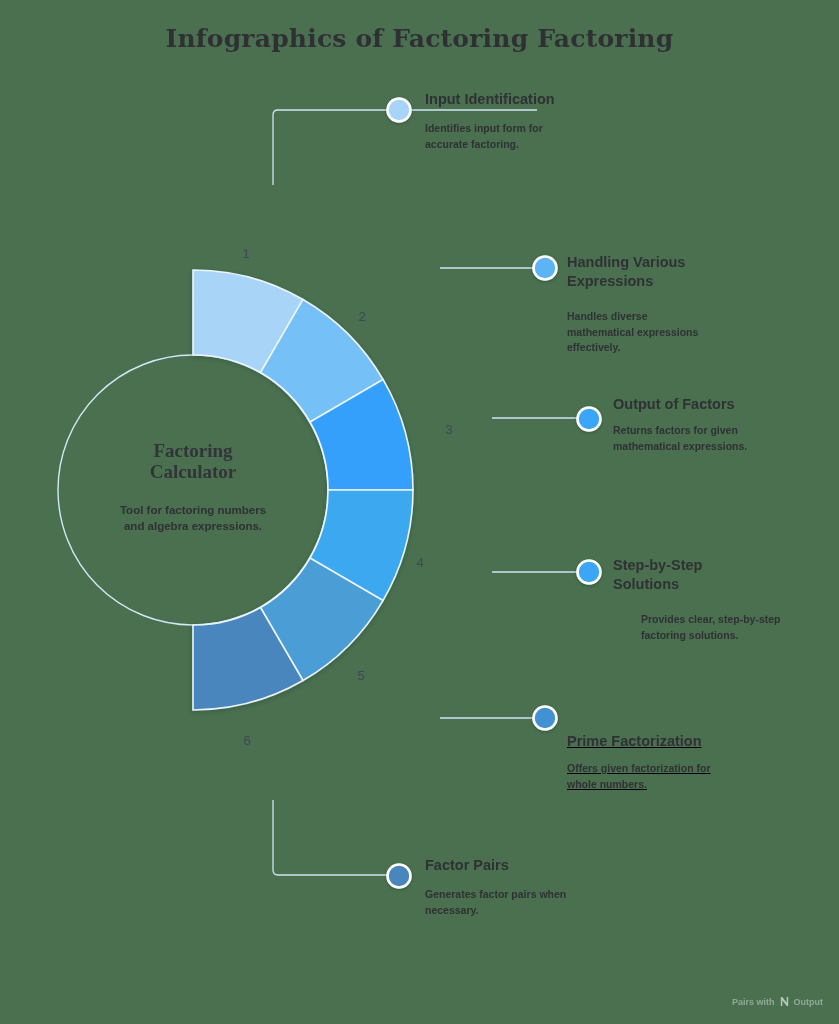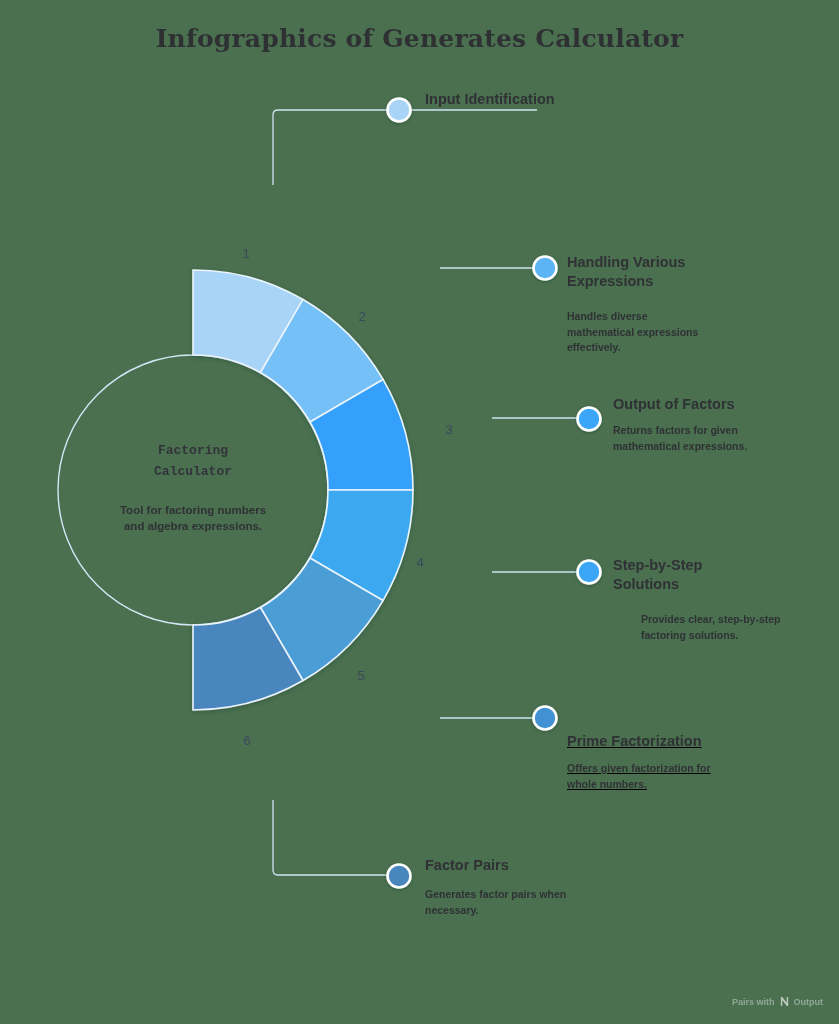--- a/index.html
+++ b/index.html
@@ -57,23 +57,23 @@
 
   
   .center-block {
     position: absolute;
     left: 48px;
     top: 440px;
     width: 290px;
     text-align: center;
   }
   .center-title {
-    font-family: Liberation Mono, monospace;
-    font-weight: bold;
-    font-size: 13px;
+    font-family: Liberation Serif, serif;
+    font-weight: bold;
+    font-size: 19px;
     line-height: 21px;
     color: #32343a;
     white-space: pre-line;
   }
   .center-desc {
     margin-top: 20px;
     font-family: "Liberation Sans", sans-serif;
     font-weight: bold;
     font-size: 11.5px;
     line-height: 16px;
@@ -130,21 +130,21 @@
     color: #9fb3a4;
     opacity: 0.85;
   }
   .watermark svg { display: block; }
 </style>
 </head>
 <body style="background: rgb(74, 112, 80);">
 
 <div id="canvas">
 
-  <div class="title">Infographics of Generates Calculator</div>
+  <div class="title">Infographics of Factoring Factoring</div>
 
   <svg class="diagram" viewBox="0 0 839 1024">
     <defs>
       <filter id="segShadow" x="-30%" y="-30%" width="160%" height="160%">
         <feDropShadow dx="0" dy="1.5" stdDeviation="2" flood-color="#1d3a28" flood-opacity="0.35"></feDropShadow>
       </filter>
       <filter id="dotShadow" x="-60%" y="-60%" width="220%" height="220%">
         <feDropShadow dx="0" dy="1" stdDeviation="1.6" flood-color="#1d3a28" flood-opacity="0.45"></feDropShadow>
       </filter>
     </defs>
@@ -188,20 +188,22 @@
 
   <div class="center-block">
     <div class="center-title">Factoring
 Calculator</div>
     <div class="center-desc">Tool for factoring numbers
 and algebra expressions.</div>
   </div>
 
   <div class="label label-1">
     <p class="label-title">Input Identification</p>
+    <p class="label-desc">Identifies input form for
+accurate factoring.</p>
   </div>
 
   <div class="label label-2">
     <p class="label-title">Handling Various
 Expressions</p>
     <p class="label-desc">Handles diverse
 mathematical expressions
 effectively.</p>
   </div>
 

